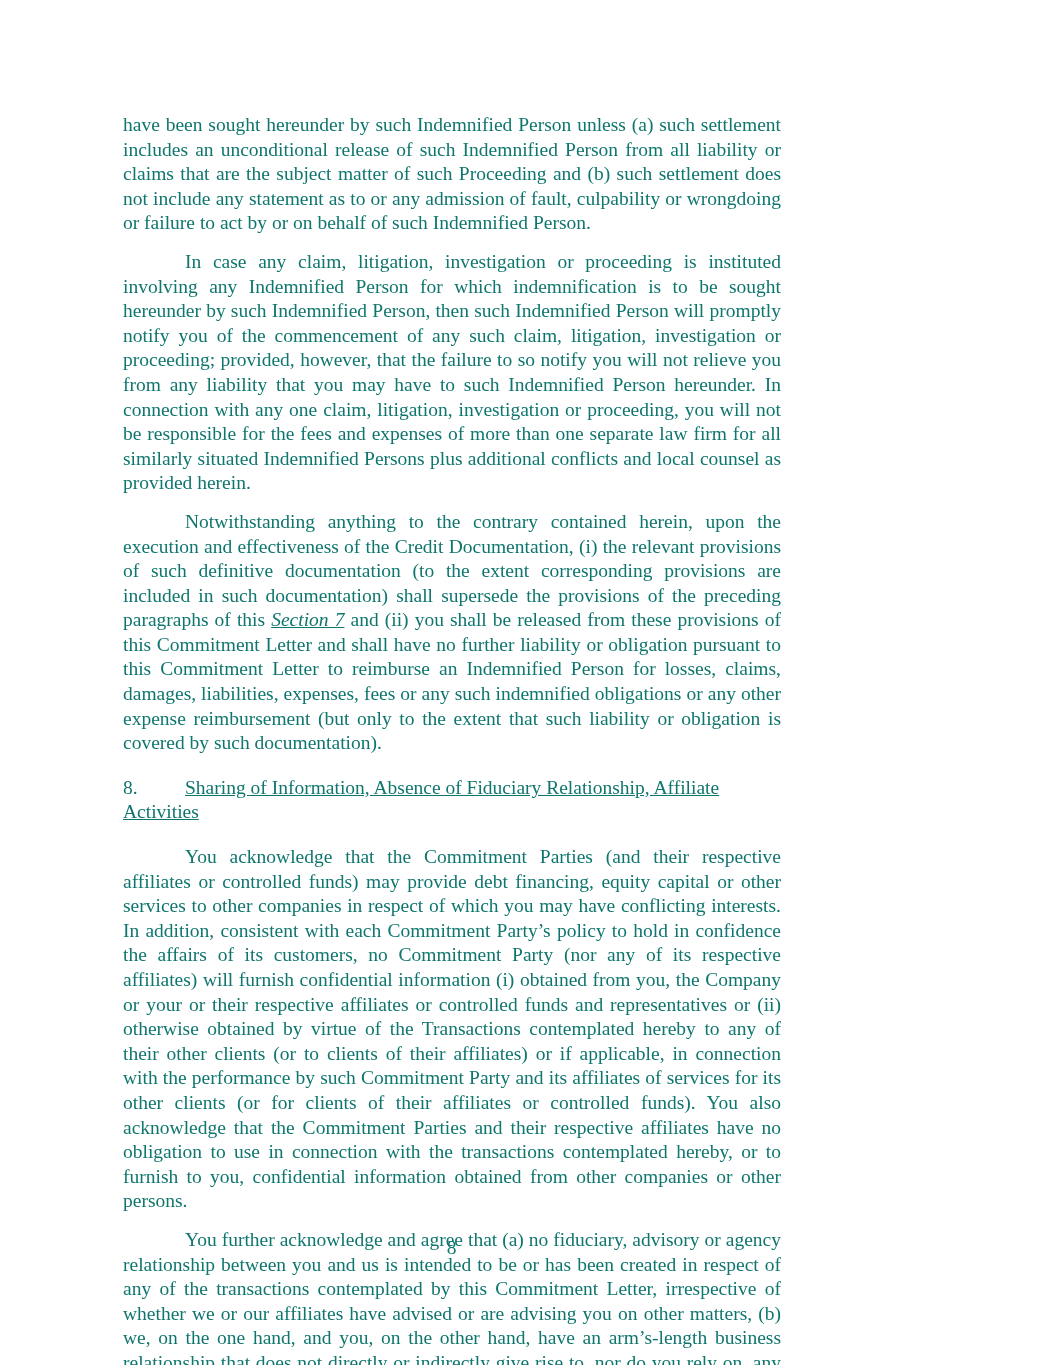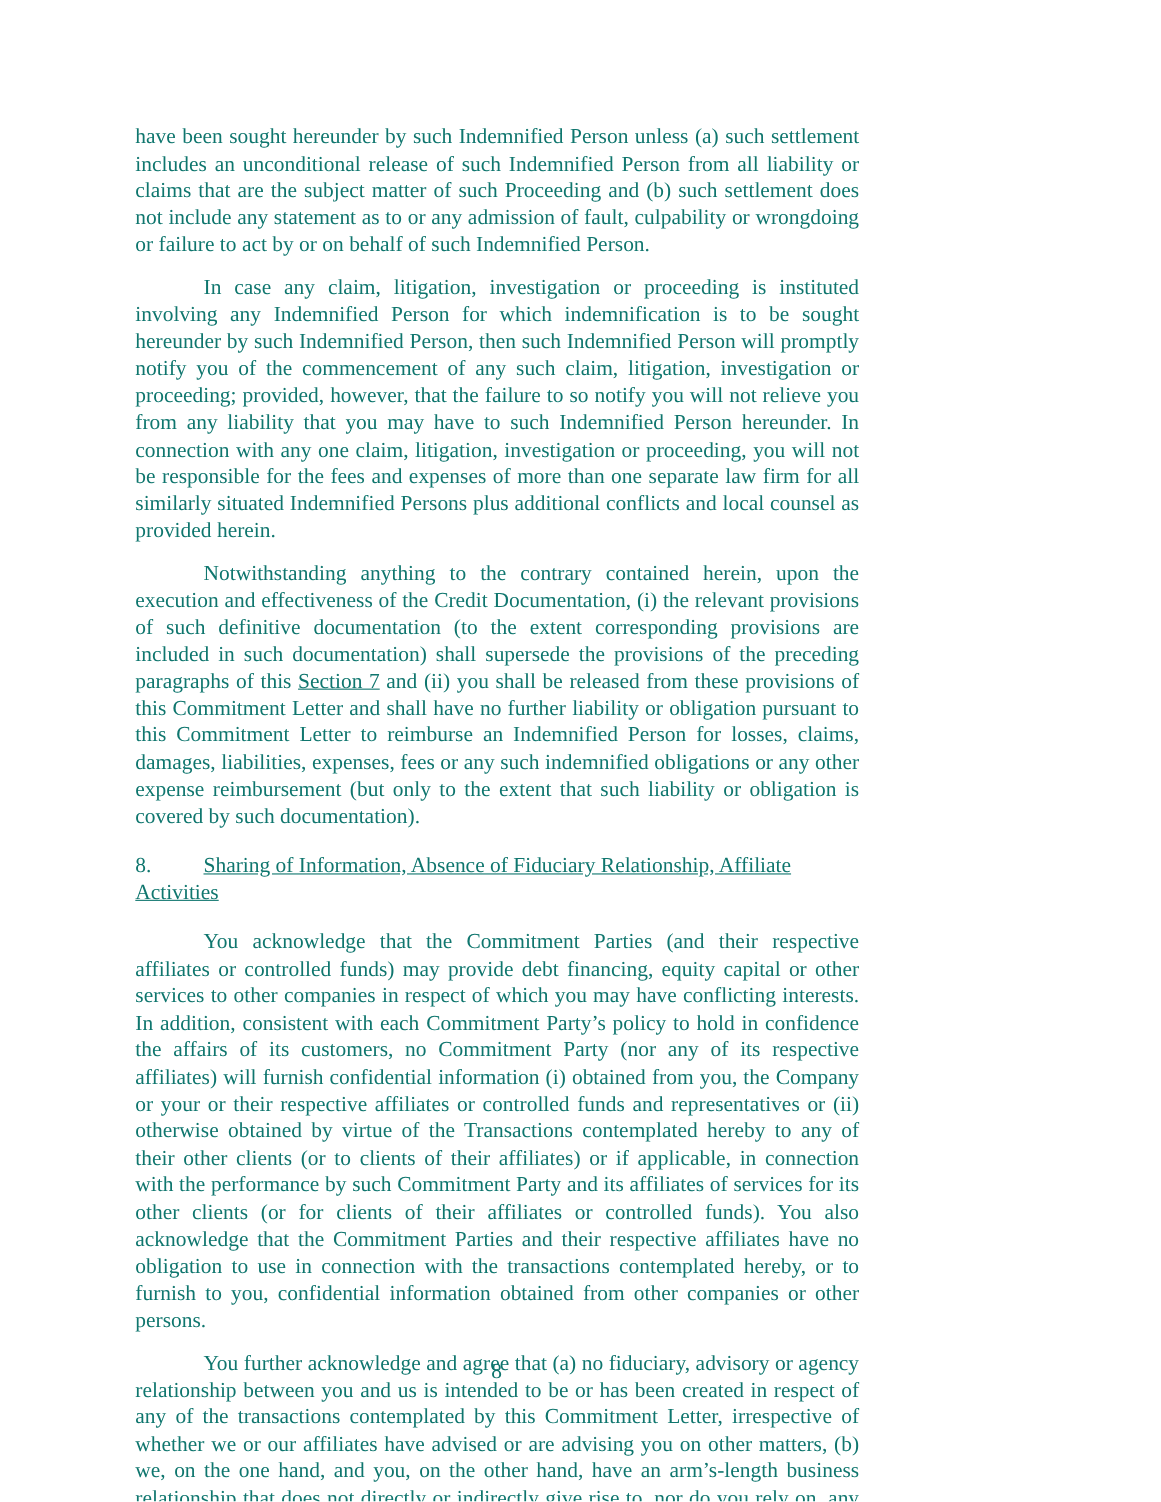--- a/index.html
+++ b/index.html
@@ -28,20 +28,21 @@
     line-height: 24.6px;
     text-align: justify;
   }
   .para.indent {
     text-indent: 62px;
   }
   .run-italic {
   }
   .run-underline {
     text-decoration: underline;
+    font-style: italic;
   }
   .heading {
     margin: 20px 0 20px 0;
     font-size: 19.5px;
     line-height: 24.6px;
   }
   .heading-num {
     display: inline-block;
     width: 62px;
   }

